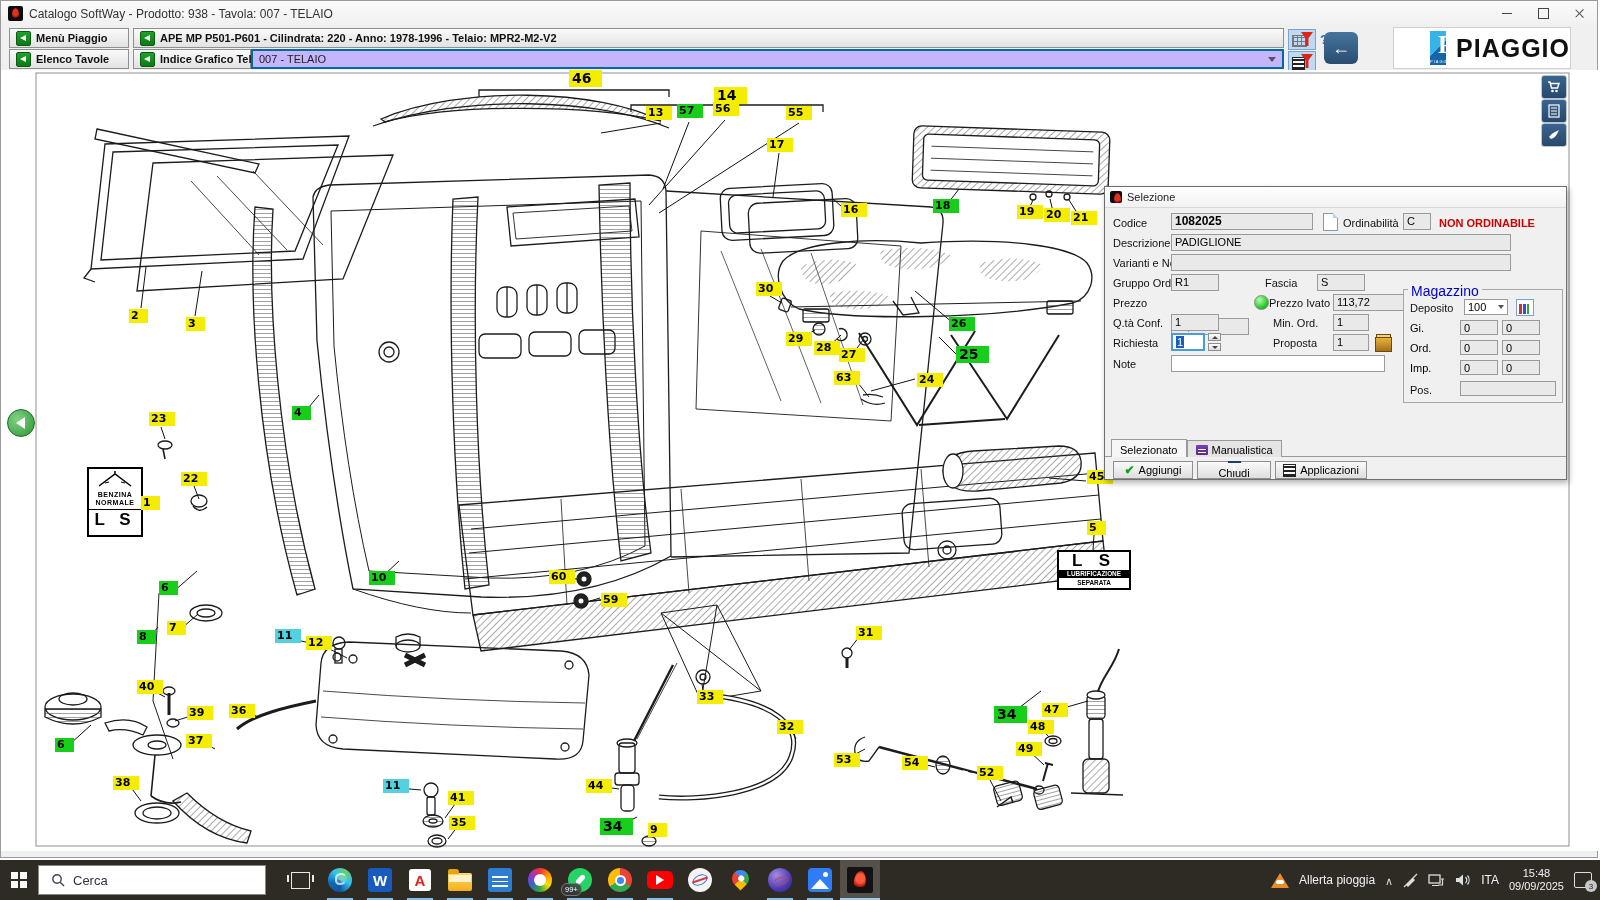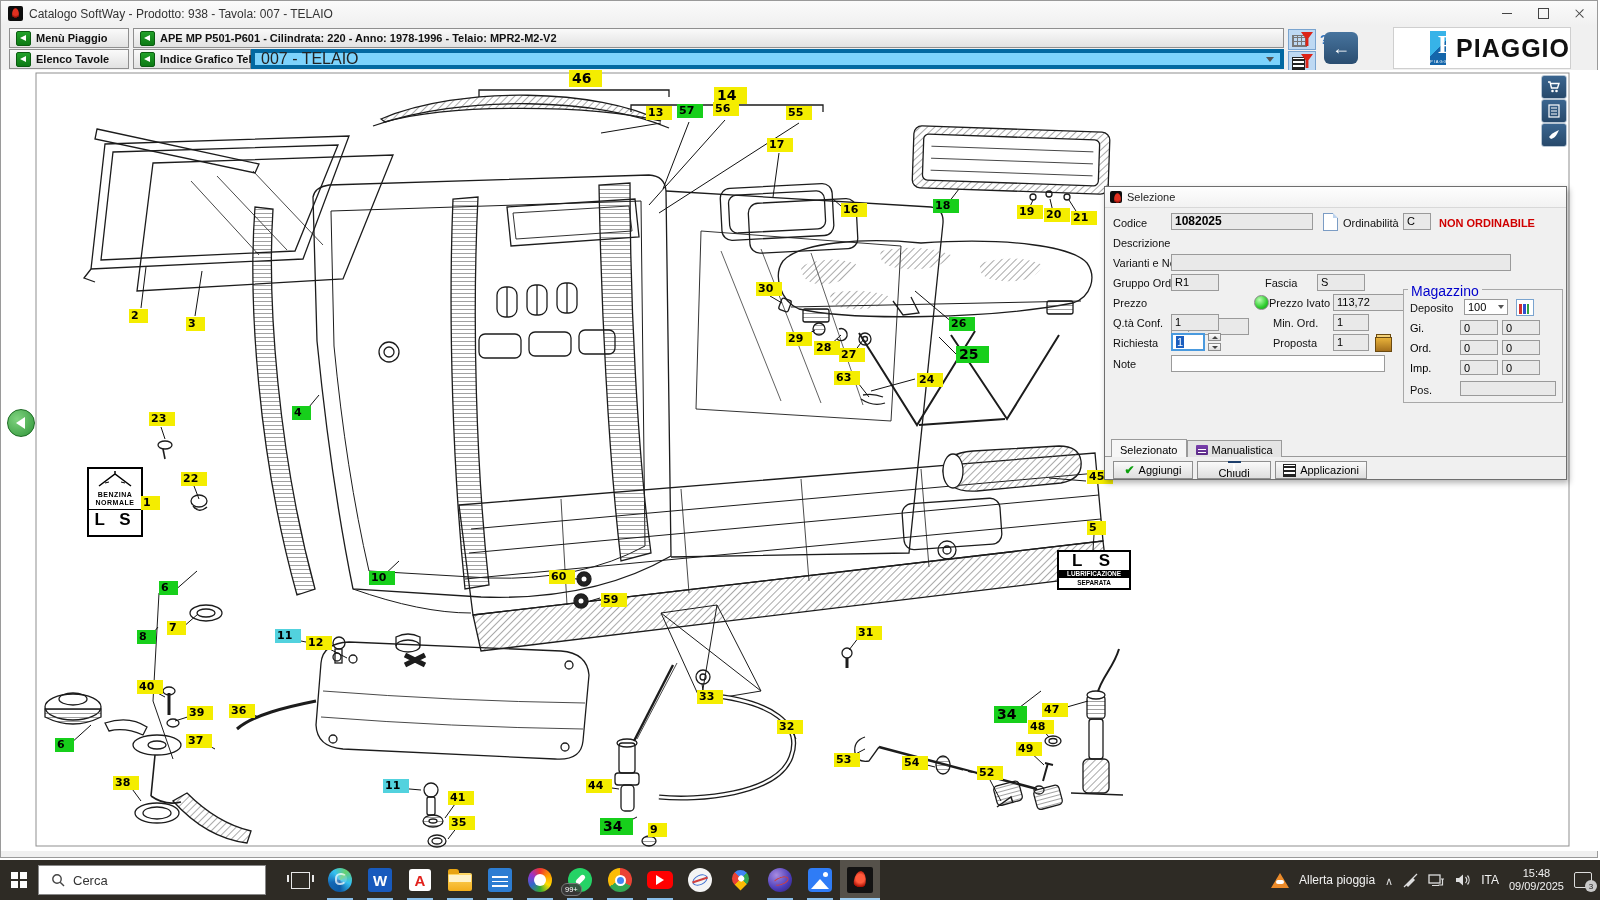--- a/index.html
+++ b/index.html
@@ -16,21 +16,21 @@
   .glyph-min{width:10px;height:1px;background:#444;}
   .glyph-max{width:9px;height:9px;border:1px solid #444;}
   .glyph-close{position:relative;width:11px;height:11px;}
   .glyph-close::before,.glyph-close::after{content:"";position:absolute;left:5px;top:0;width:1.4px;height:11px;background:#444;}
   .glyph-close::before{transform:rotate(45deg);} .glyph-close::after{transform:rotate(-45deg);}
   
   .tbar{position:absolute;left:0;top:25px;right:0;height:44px;background:#f0f0f0;}
   .tbtn{position:absolute;height:20px;background:linear-gradient(#fafafa,#e2e2e2);border:1px solid #8f8f8f;box-sizing:border-box;display:flex;align-items:center;font-size:11px;font-weight:bold;color:#111;padding:0 6px;white-space:nowrap;}
   .green-sq{width:13px;height:13px;background:linear-gradient(#22a12a,#0c7a14);border:1px solid #0a5c10;border-radius:2px;margin-right:5px;position:relative;flex:0 0 auto;}
   .green-sq::after{content:"";position:absolute;left:3px;top:3px;border-right:6px solid #fff;border-top:3.5px solid transparent;border-bottom:3.5px solid transparent;}
-  .combo{position:absolute;height:20px;background:#7dd3fc;border:4px solid #0369a1;box-sizing:border-box;display:flex;align-items:center;font-size:16px;color:#222;padding:0 6px;}
+  .combo{position:absolute;height:20px;background:#c4b5fd;border:2px solid #0369a1;box-sizing:border-box;display:flex;align-items:center;font-size:11px;color:#222;padding:0 6px;}
   .combo .arrow{margin-left:auto;width:0;height:0;border-left:4px solid transparent;border-right:4px solid transparent;border-top:5px solid #555;}
   .filter-btn{position:absolute;width:28px;height:21px;background:#bed9f3;border:1px solid #7aa4cf;box-sizing:border-box;}
   .grid-ico{position:absolute;left:3px;top:5px;width:13px;height:10px;background:
      repeating-linear-gradient(0deg,#777 0 1px,transparent 1px 4px),
      repeating-linear-gradient(90deg,#777 0 1px,transparent 1px 4px);border:1px solid #777;}
   .qr-ico{position:absolute;left:3px;top:5px;width:11px;height:11px;background:
      repeating-linear-gradient(0deg,#222 0 2px,#fff 2px 4px),
      repeating-linear-gradient(90deg,rgba(34,34,34,.8) 0 2px,rgba(255,255,255,.8) 2px 4px);border:1px solid #222;}
   .funnel{position:absolute;right:2px;top:2px;width:12px;height:14px;background:#dc2418;clip-path:polygon(0 0,100% 0,62% 45%,62% 100%,38% 100%,38% 45%);}
   .help-q{position:absolute;font-weight:bold;font-size:13px;color:#2a6fbd;}
@@ -603,20 +603,21 @@
     </div>
 
     <span class="lab" style="left:8px;top:30px;">Codice</span>
     <div class="fld bold" style="left:66px;top:26px;width:142px;">1082025</div>
     <div class="doc-ico" style="left:218px;top:26px;"></div>
     <span class="lab" style="left:238px;top:30px;">Ordinabilità</span>
     <div class="fld" style="left:298px;top:26px;width:28px;">C</div>
     <span class="red-status" style="left:334px;top:30px;">NON ORDINABILE</span>
 
     <span class="lab" style="left:8px;top:50px;">Descrizione</span>
+    <div class="fld" style="left:66px;top:47px;width:340px;">PADIGLIONE</div>
 
     <span class="lab" style="left:8px;top:70px;">Varianti e Note</span>
     <div class="fld" style="left:66px;top:67px;width:340px;"></div>
 
     <span class="lab" style="left:8px;top:90px;">Gruppo Ord.</span>
     <div class="fld" style="left:66px;top:87px;width:48px;">R1</div>
     <span class="lab" style="left:160px;top:90px;">Fascia</span>
     <div class="fld" style="left:212px;top:87px;width:48px;">S</div>
 
     <span class="lab" style="left:8px;top:110px;">Prezzo</span>

